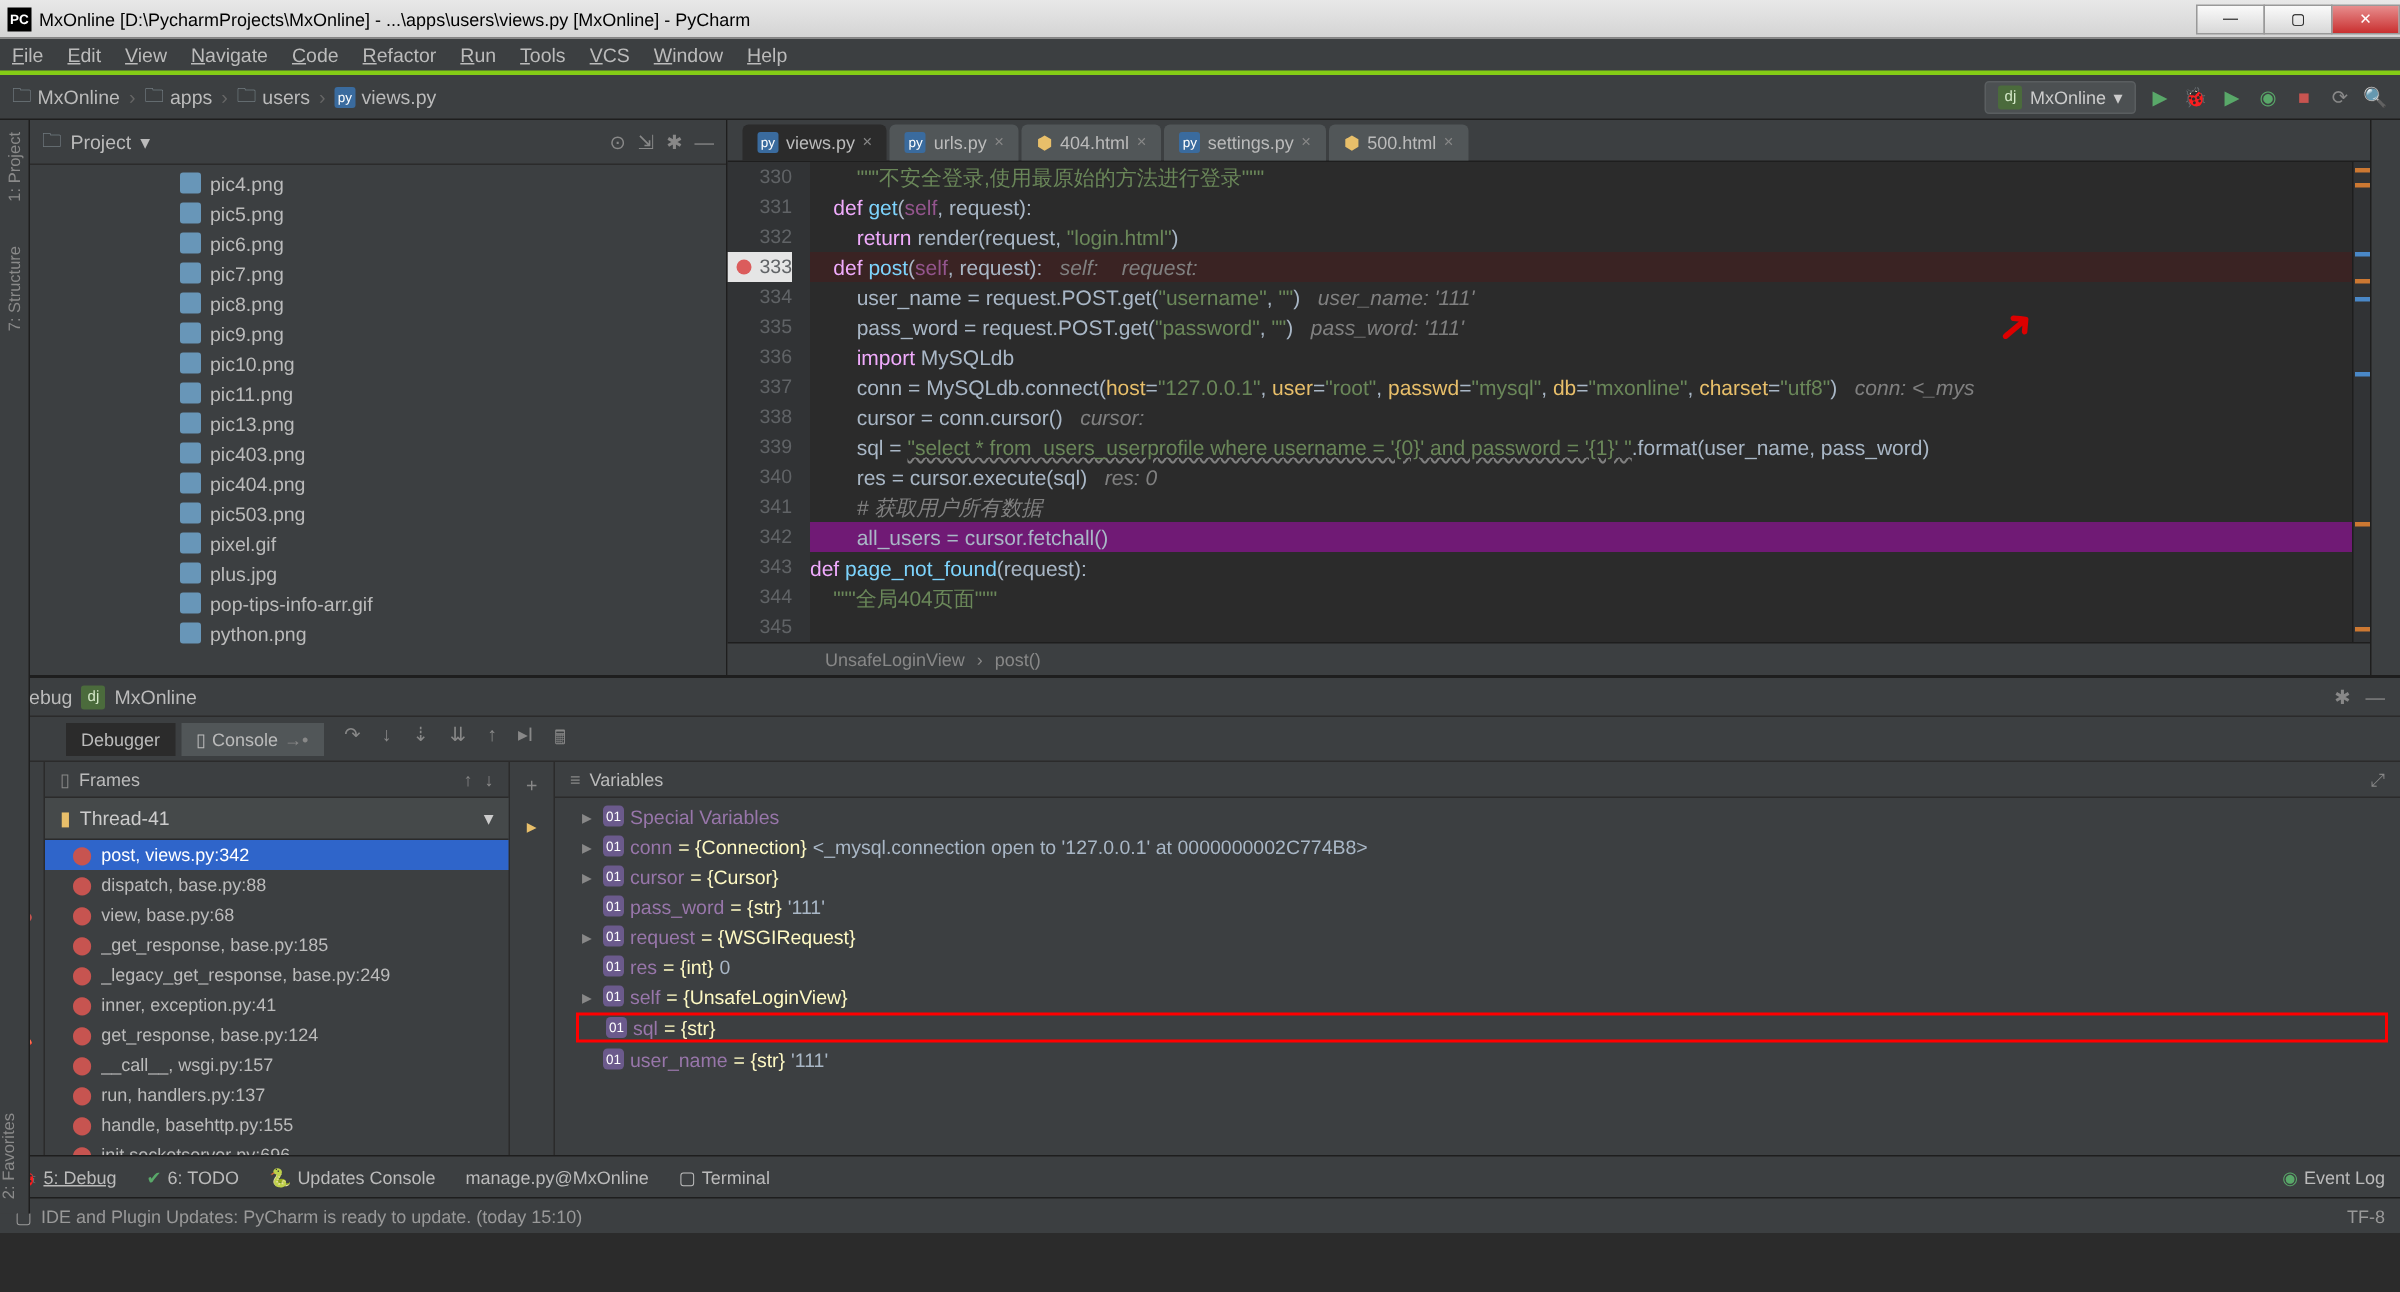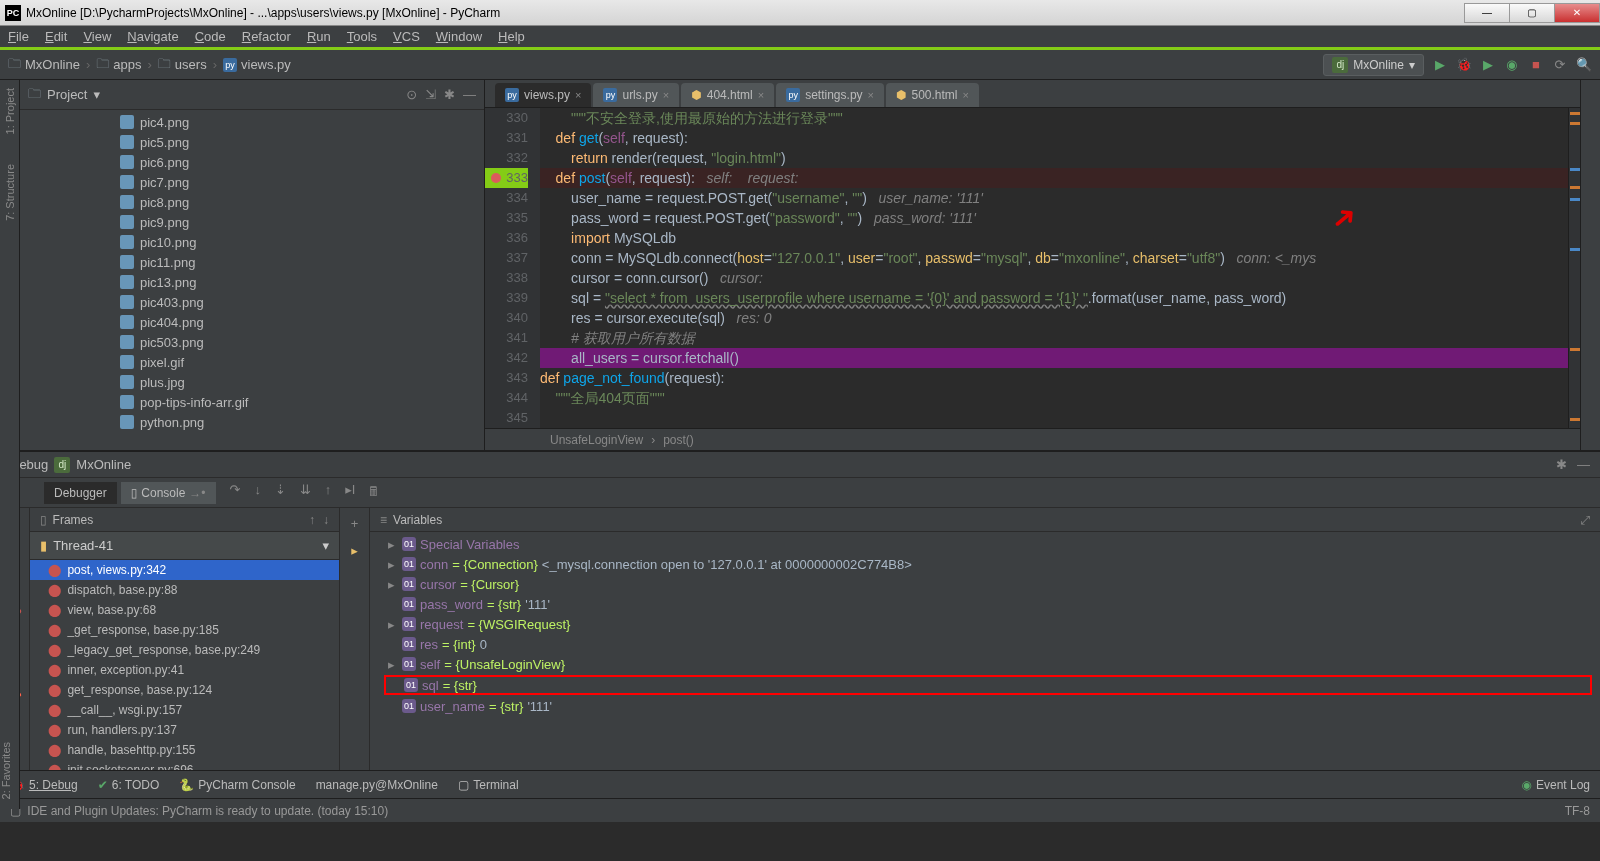--- a/index.html
+++ b/index.html
@@ -31,24 +31,24 @@
 .tree-item { height: 20px; display: flex; align-items: center; padding-left: 100px; color: #bbb; font-size: 13px; gap: 6px; }
 .file-ico { width: 14px; height: 14px; background: #6896b8; border-radius: 2px; display: inline-block; }
 .editor-area { flex: 1; display: flex; flex-direction: column; background: #2b2b2b; position: relative; }
 .tabs { height: 28px; display: flex; align-items: flex-end; background: #3c3f41; border-bottom: 1px solid #1e1e1e; padding-left: 10px; }
 .tab { padding: 5px 10px; background: #515658; color: #bbb; font-size: 12px; display: flex; align-items: center; gap: 5px; border-radius: 4px 4px 0 0; margin-right: 2px; }
 .tab.active { background: #2b2b2b; }
 .tab-close { color: #888; font-size: 11px; }
 .code-area { flex: 1; display: flex; overflow: hidden; }
 .gutter { width: 55px; background: #313335; color: #606366; text-align: right; padding-right: 12px; font-family: "Consolas", monospace; font-size: 13px; line-height: 20px; position: relative; }
 .bp { position: absolute; left: 6px; width: 10px; height: 10px; background: #db5c5c; border-radius: 50%; }
-.ln-hl { background: #84cc16; }
+.ln-hl { background: #e5e5e5; }
 .code { flex: 1; font-family: "Consolas", monospace; font-size: 14px; line-height: 20px; white-space: pre; overflow: hidden; }
-.code .kw { color: #fdba74; }
-.code .fn { color: #0ea5e9; }
+.code .kw { color: #f0abfc; }
+.code .fn { color: #7dd3fc; }
 .code .self { color: #94558d; }
 .code .str { color: #6a8759; }
 .code .cm { color: #808080; font-style: italic; }
 .code .id { color: #a9b7c6; }
 .code .par { color: #e8bf6a; }
 .line-sel { background: #701a75; display: inline-block; width: 100%; }
 .line-bp { background: #3a2323; }
 .right-rail { width: 20px; background: #3c3f41; border-left: 1px solid #1e1e1e; }
 .breadcrumb-code { height: 22px; background: #3c3f41; display: flex; align-items: center; padding-left: 65px; color: #888; font-size: 12px; gap: 8px; border-top: 1px solid #1e1e1e; }
 .debug-panel { background: #3c3f41; border-top: 2px solid #1e1e1e; }
@@ -63,21 +63,21 @@
 .thread-sel { height: 28px; display: flex; align-items: center; padding: 0 10px; background: #45494a; border-bottom: 1px solid #2b2b2b; gap: 6px; color: #ccc; }
 .frame-list { overflow: auto; height: 210px; }
 .frame-item { height: 20px; display: flex; align-items: center; padding-left: 18px; font-size: 12px; color: #bbb; gap: 6px; }
 .frame-item.sel { background: #2f65ca; color: #fff; }
 .vars-panel { flex: 1; }
 .var-list { overflow: auto; height: 230px; padding: 2px 0; }
 .var-item { height: 20px; display: flex; align-items: center; padding-left: 18px; font-size: 13px; gap: 4px; }
 .var-item .arrow { color: #888; width: 10px; }
 .var-ico { width: 14px; height: 14px; background: #6b5a8c; border-radius: 3px; display: inline-flex; align-items: center; justify-content: center; font-size: 9px; color: #fff; }
 .var-name { color: #9876aa; }
-.var-type { color: #bef264; }
+.var-type { color: #fef9c3; }
 .var-val { color: #a9b7c6; }
 .var-hl { border: 2px solid #ff0000; margin: 1px 8px 1px 14px; padding-left: 4px;}
 .statusbar1 { height: 28px; background: #3c3f41; display: flex; align-items: center; padding: 0 10px; gap: 20px; border-top: 1px solid #1e1e1e; color: #bbb; font-size: 12px; }
 .statusbar1 .sitem { display: flex; align-items: center; gap: 4px; }
 .statusbar2 { height: 24px; background: #3c3f41; display: flex; align-items: center; justify-content: space-between; padding: 0 10px; border-top: 1px solid #1e1e1e; color: #999; font-size: 12px; }
 .arrow-anno { position: absolute; left: 846px; top: 120px; color: red; font-size: 24px; transform: rotate(-40deg); pointer-events: none; }
 .arrow-anno::before { content: "➜"; font-size: 30px; color: #d00; }
 .marker-strip { width: 12px; background: #313335; position: relative; border-left: 1px solid #1e1e1e;}
 .marker { position: absolute; left: 1px; width: 10px; height: 3px; }
 .dj-ico { background: #4b6b3c; color: #d4e8c8; width: 16px; height: 16px; font-size: 10px; display: inline-flex; align-items: center; justify-content: center; border-radius: 2px;}
@@ -499,21 +499,21 @@
   <span class="sitem">
       <span style="color:#59a869">🐞</span>
       <u>5: Debug</u>
     </span>
   <span class="sitem">
       <span style="color:#59a869">✔</span>
       <span>6: TODO</span>
     </span>
   <span class="sitem">
       <span style="color:#4a88c7">🐍</span>
-      <span>PyCharm Console</span>
+      <span>Updates Console</span>
     </span>
   <span class="sitem">
       <span>manage.py@MxOnline</span>
     </span>
   <span class="sitem">
       <span>▢</span>
       <span>Terminal</span>
     </span>
   <span style="flex:1"></span>
   <span class="sitem">

